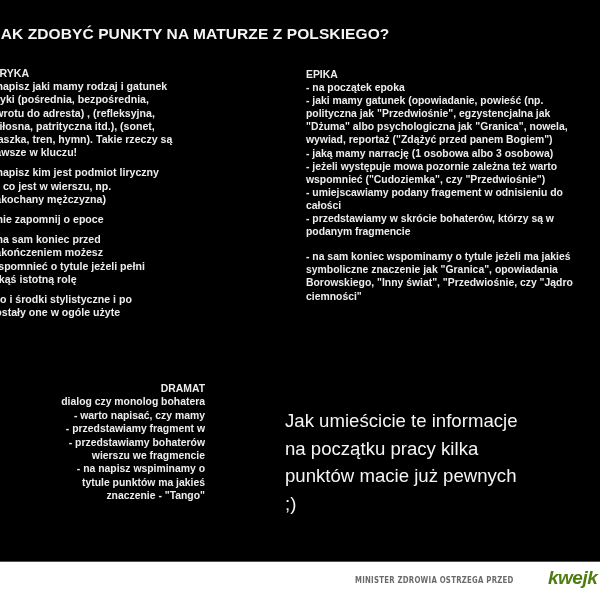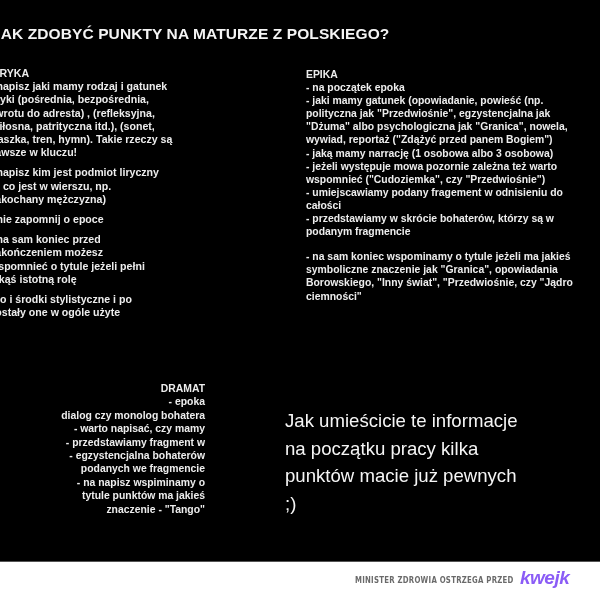--- a/index.html
+++ b/index.html
@@ -28,22 +28,22 @@
     }
     .footer {
       position: absolute; left: 0; top: 562px; width: 600px; height: 38px; background: #ffffff;
     }
     .warning {
       position: absolute; left: 355px; top: 13px; font-size: 8.5px; font-weight: bold;
       color: #6a6a6a; letter-spacing: 0.3px; transform: scaleX(0.82); transform-origin: left center;
       white-space: nowrap; font-family: "DejaVu Sans", sans-serif;
     }
     .logo {
-      position: absolute; left: 520px; top: 5px; font-size: 19px; font-weight: bold; font-style: italic;
-      color: #8b5cf6; letter-spacing: -0.5px; white-space: nowrap;
+      position: absolute; left: 548px; top: 5px; font-size: 19px; font-weight: bold; font-style: italic;
+      color: #4d7c0f; letter-spacing: -0.5px; white-space: nowrap;
     }
   </style>
 </head>
 <body>
 
 <div class="poster">
   <div class="title">JAK ZDOBYĆ PUNKTY NA MATURZE Z POLSKIEGO?</div>
 
   <div class="col col-lyric">
     <div class="heading">LIRYKA</div>
@@ -70,26 +70,25 @@
       <div>jakąś istotną rolę</div>
     </div>
     <div class="para">
       <div>- to i środki stylistyczne i po</div>
       <div>zostały one w ogóle użyte</div>
     </div>
   </div>
 
   <div class="col col-drama">
     <div class="heading">DRAMAT</div>
-    <div>- epoka</div>
     <div>dialog czy monolog bohatera</div>
     <div>- warto napisać, czy mamy</div>
     <div>- przedstawiamy fragment w</div>
-    <div>- egzystencjalna bohaterów</div>
-    <div>podanych we fragmencie</div>
+    <div>- przedstawiamy bohaterów</div>
+    <div>wierszu we fragmencie</div>
     <div>- na napisz wspiminamy o</div>
     <div>tytule punktów ma jakieś</div>
     <div>znaczenie - "Tango"</div>
   </div>
 
   <div class="col col-epic">
     <div class="heading">EPIKA</div>
     <div>- na początek epoka</div>
     <div>- jaki mamy gatunek (opowiadanie, powieść (np.</div>
     <div>polityczna jak "Przedwiośnie", egzystencjalna jak</div>

